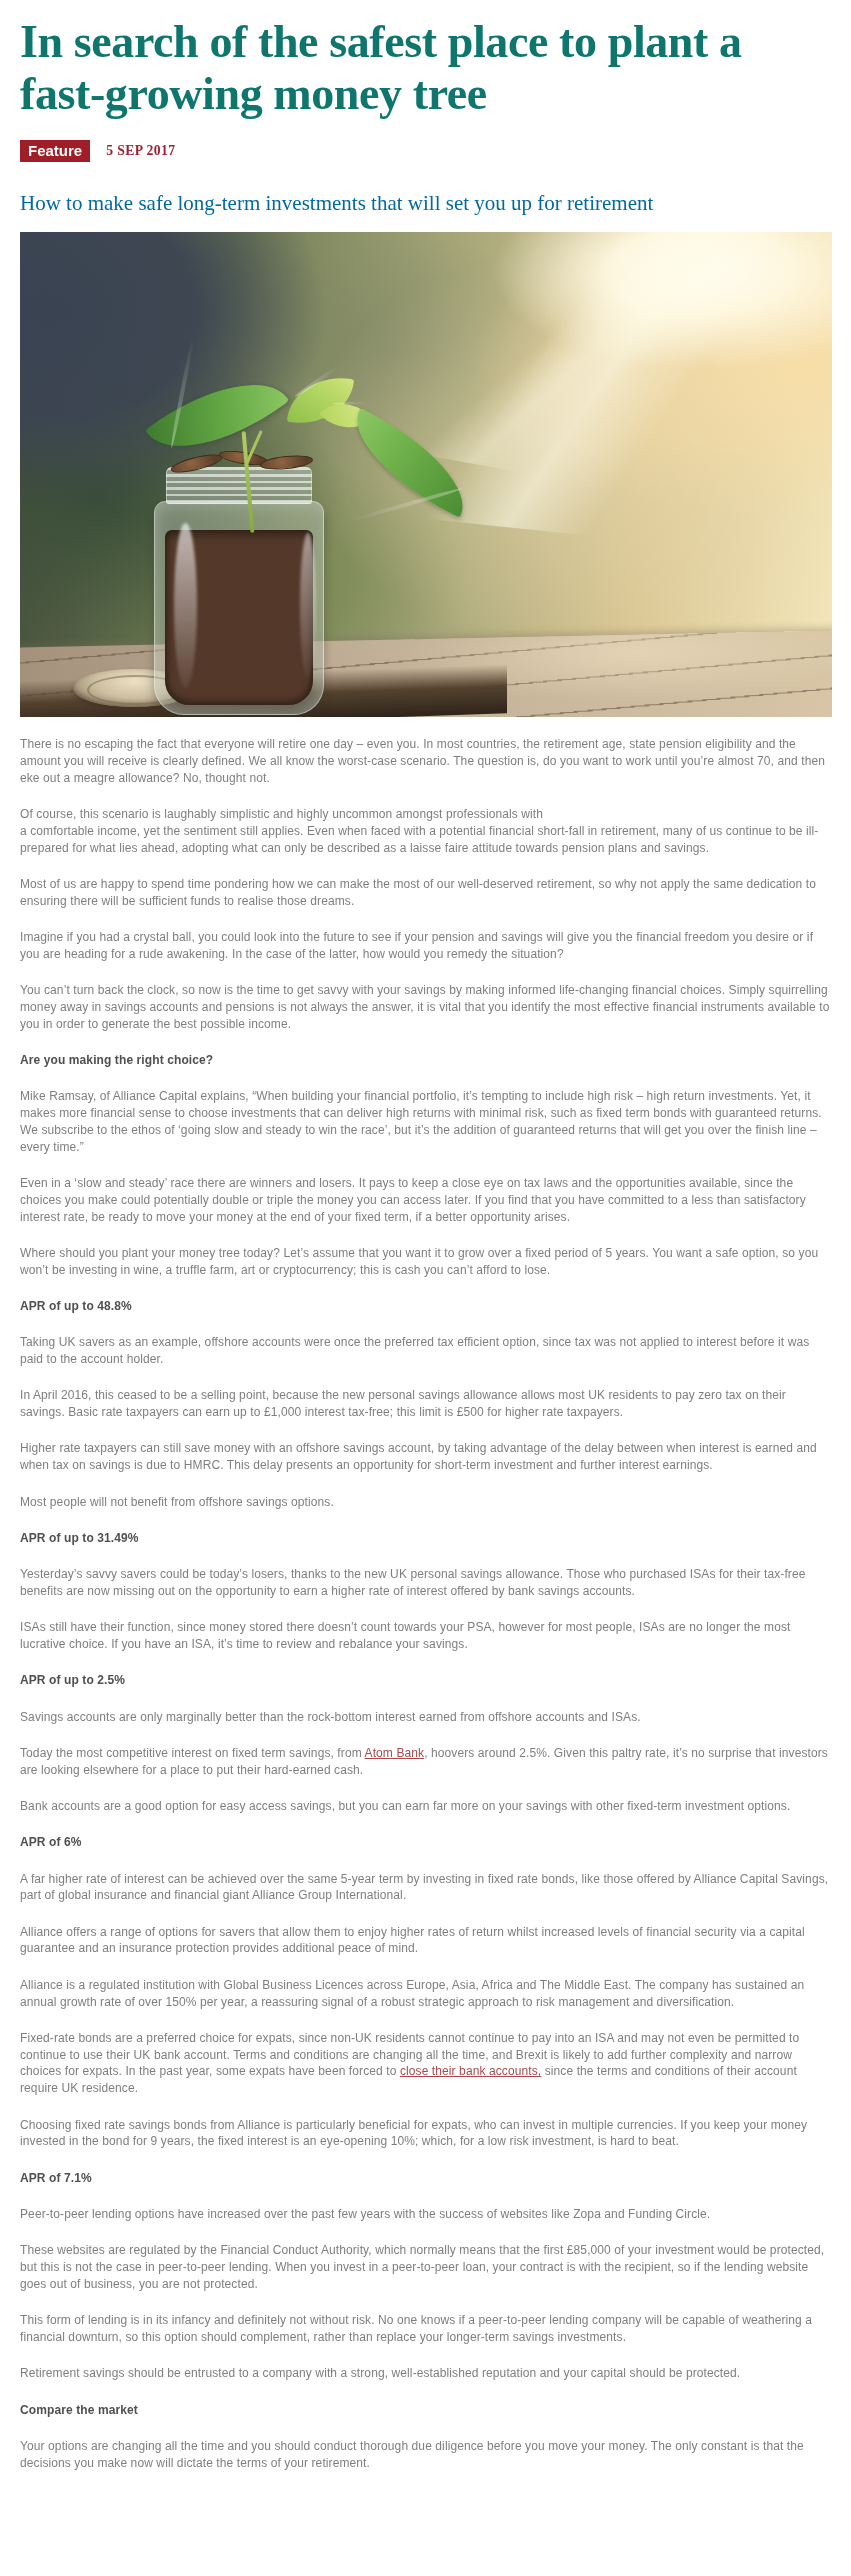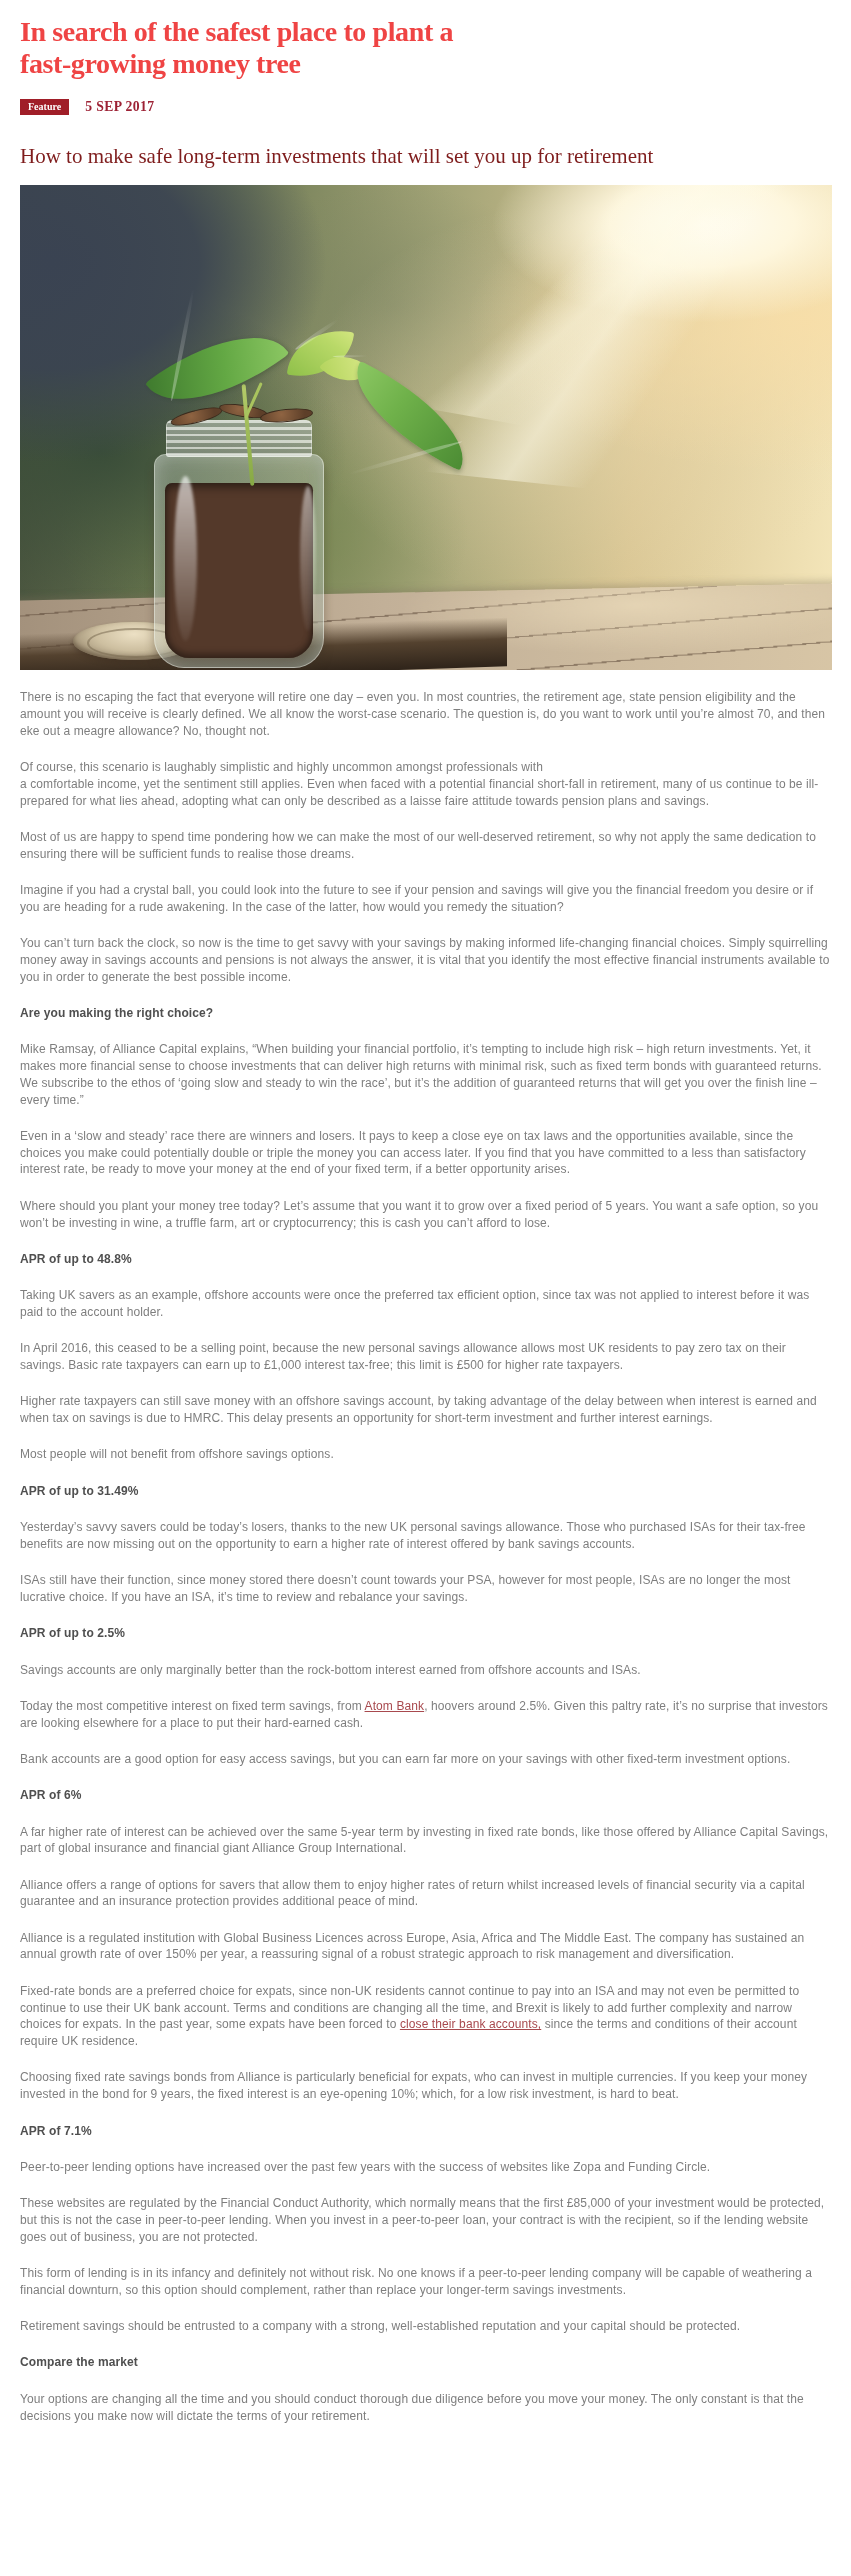--- a/index.html
+++ b/index.html
@@ -5,49 +5,48 @@
   * { box-sizing: border-box; }
   html, body { margin: 0; padding: 0; background: #ffffff; }
   body { width: 851px; font-family: "Liberation Sans", sans-serif; }
   .page { padding: 10px 19px 43px 20px; background: #fff; }
 
   
   h1.title {
     margin: 5.8px 0 19px;
     font-family: "Liberation Serif", serif;
     font-weight: bold;
-    font-size: 28px;
+    font-size: 46px;
     line-height: 1.14;
     letter-spacing: -0.4px;
-    color: #ef4444;
+    color: #0f766e;
     white-space: pre-line;
   }
   .meta { display: flex; align-items: center; gap: 16px; margin: 0 0 27.4px; }
   .badge {
     display: inline-block;
     background: var(--badge-bg, #a01e28);
     color: var(--badge-text, #fff);
-    font-size: 10px; font-weight: bold;
+    font-size: 15px; font-weight: bold;
     padding: 2.2px 8px 3.6px;
     cursor: pointer;
-    font-family: Liberation Serif, serif;
   }
   .date {
     font-family: "Liberation Serif", serif;
     font-weight: bold;
     font-size: 13.7px;
     letter-spacing: 0.4px;
     color: var(--accent, #9d2235);
   }
   .standfirst {
     margin: 0 0 16px;
     font-family: "Liberation Serif", serif;
     font-size: 21px;
     line-height: 1.25;
-    color: #7f1d1d;
+    color: #0369a1;
   }
 
   
   .hero {
     position: relative;
     width: 812px; height: 485px;
     margin: 0 0 19px;
     overflow: hidden;
     background:
       radial-gradient(38% 30% at 84% 8%,  #fffdf4 0%, rgba(255,248,224,.95) 30%, rgba(252,238,198,0) 68%),

